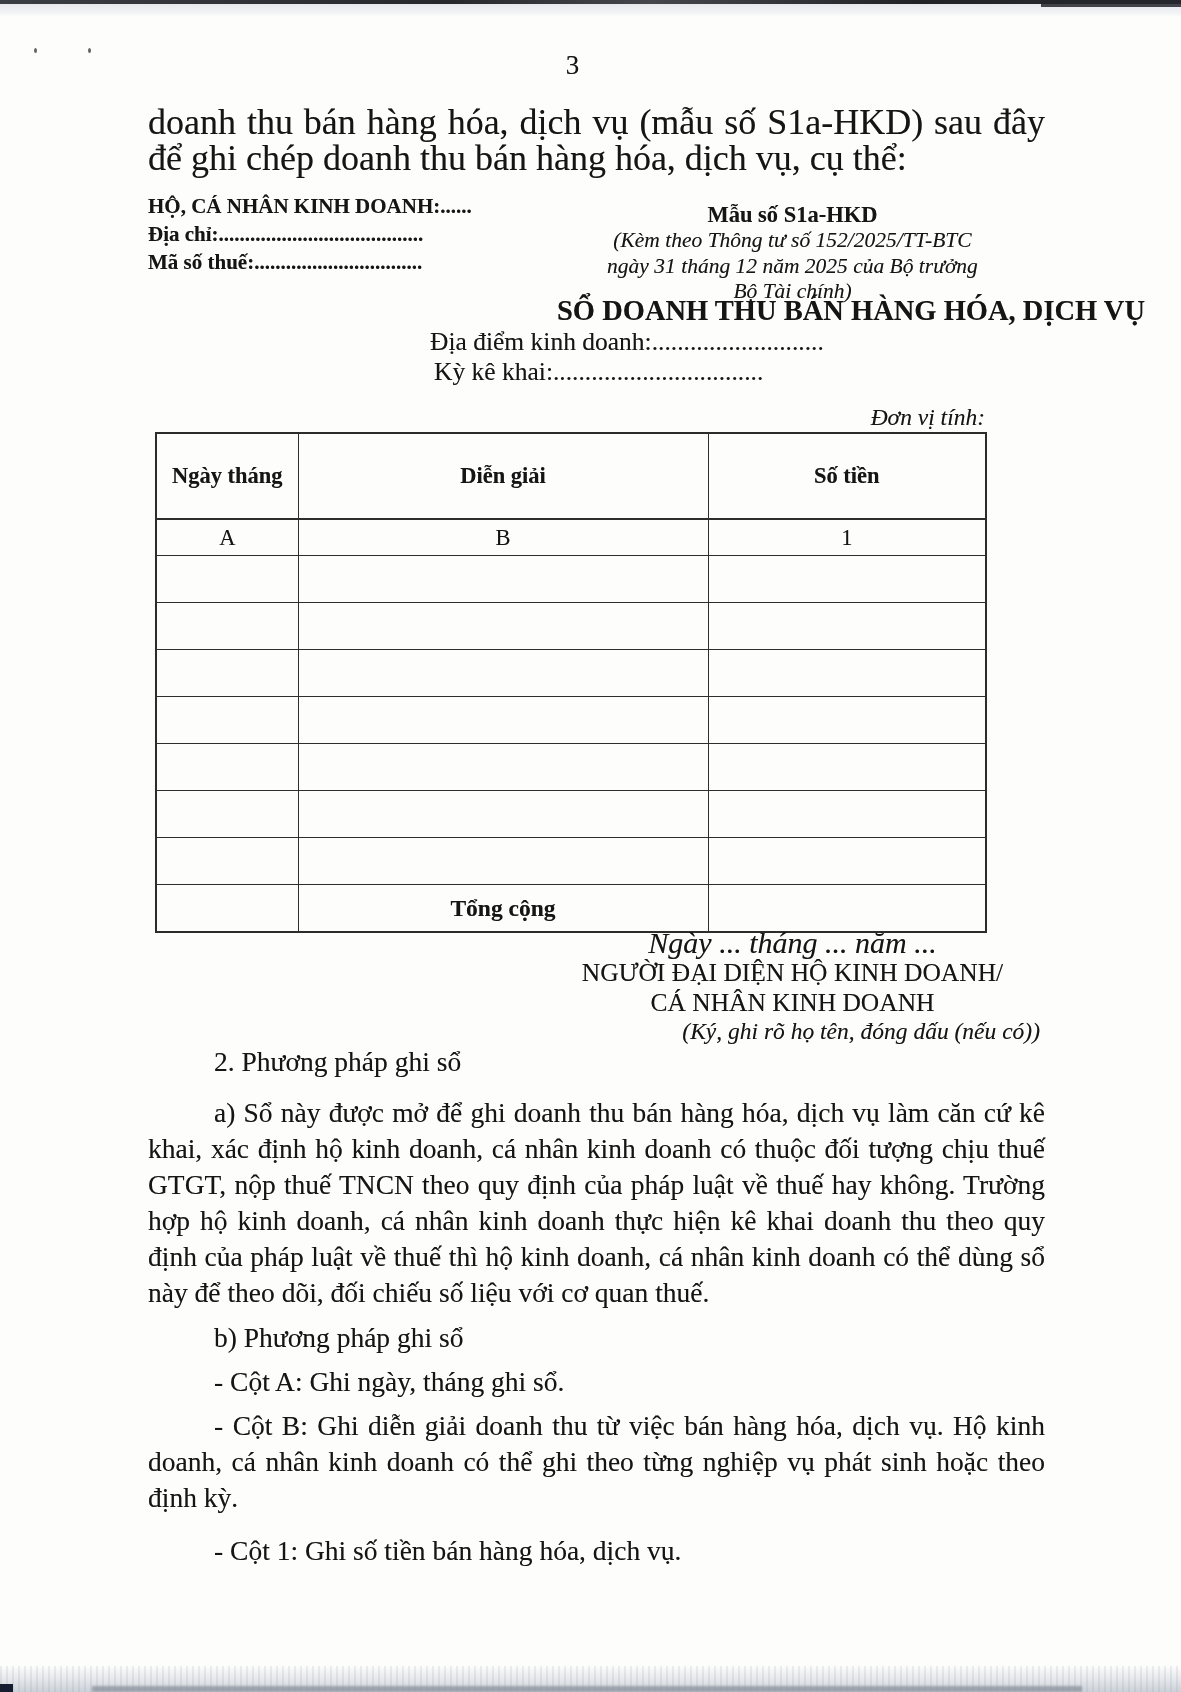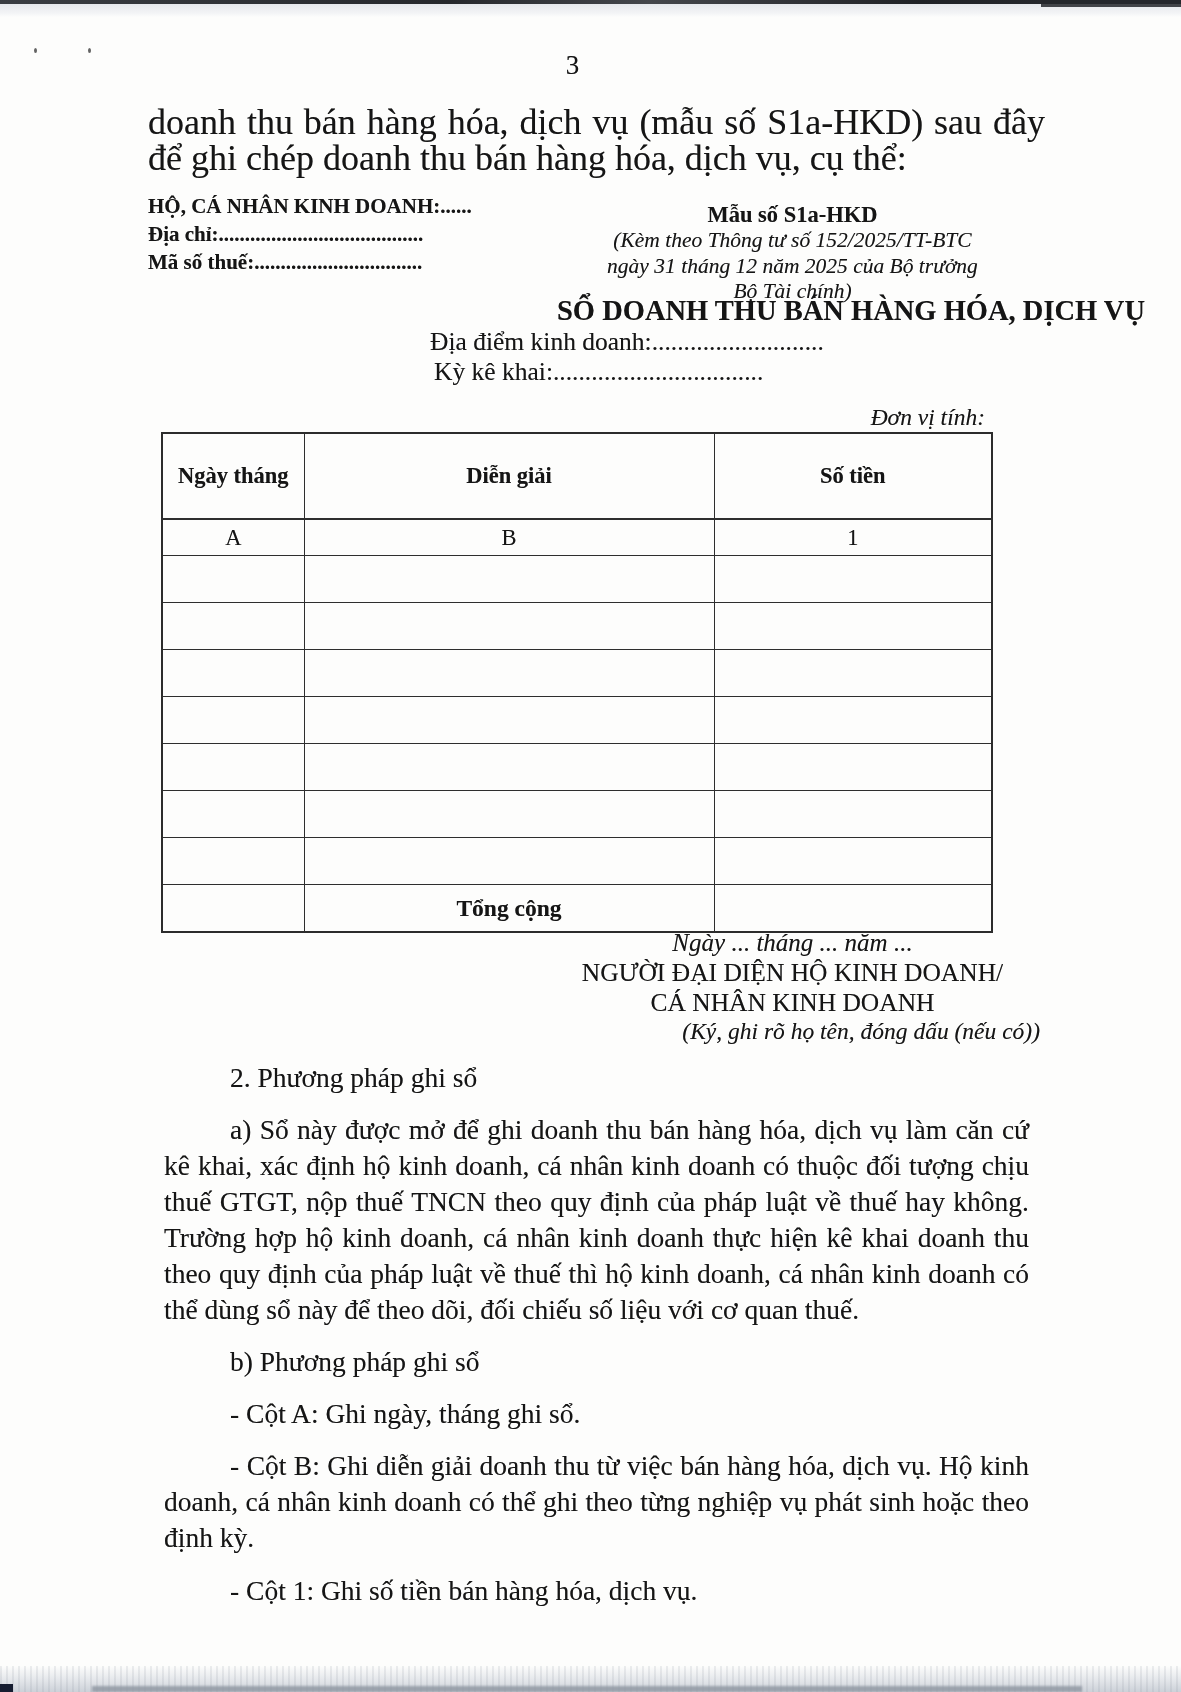--- a/index.html
+++ b/index.html
@@ -34,36 +34,36 @@
   .party { top:192px; left:148px; font-weight:bold; font-size:21px; line-height:28px; }
   .form-ref { top:201px; left:545px; width:495px; text-align:center; }
   .form-ref .form-no { font-size:22.5px; font-weight:bold; line-height:27px; }
   .form-ref .attach { font-size:21.5px; font-style:italic; line-height:25.5px; }
   .doc-title { top:294px; left:0; width:1145px; text-align:right;
     font-size:28.5px; font-weight:bold; line-height:34px; margin:0; }
   .loc-line { top:327px; left:430px; font-size:25.5px; line-height:30px; }
   .period-line { top:357px; left:434px; font-size:25.5px; line-height:30px; }
   .unit-label { top:404px; right:196px; font-size:23.5px; font-style:italic; line-height:27px; }
   
-  table.ledger { position:absolute; top:432px; left:161px; width:830px;
+  table.ledger { position:absolute; top:432px; left:155px; width:830px;
     border-collapse:collapse; table-layout:fixed;
     border:2.5px solid #2c2c2c;padding-left:15px; }
   .ledger th, .ledger td { border:1.5px solid #2e2e2e; padding:0; text-align:center; vertical-align:middle; }
   .ledger thead th { height:84px; font-size:22.5px; font-weight:bold; border-bottom-width:2.2px; }
   .ledger tr.code-row td { height:35px; font-size:22.5px; }
   .ledger tr.empty-row td { height:46px; }
   .ledger tr.total-row td { height:46px; font-size:23.5px; font-weight:bold; }
   
   .signature { top:928px; left:545px; width:495px; text-align:center; }
-  .sig-date { font-size:25px; font-style:italic; line-height:30px; }
+  .sig-date { font-size:30px; font-style:italic; line-height:30px; }
   .sig-role { font-size:25.5px; font-weight:normal; line-height:29.5px; }
   .sig-note { font-size:23.5px; font-style:italic; line-height:29px;text-align:right; }
   
   .method { top:1044px; left:148px; width:897px; font-size:27.5px; line-height:36px; }
-  .method p { margin:16px; text-indent:66px; }
+  .method p { margin:0; text-indent:66px; }
   .method .para-a   { margin-top:15px; text-align:justify; }
   .method .head-b   { margin-top:9px; }
   .method .item-a   { margin-top:8px; }
   .method .item-b   { margin-top:8px; text-align:justify; }
   .method .item-1   { margin-top:17px; }
 </style>
 </head>
 <body>
 
 <div class="page">

